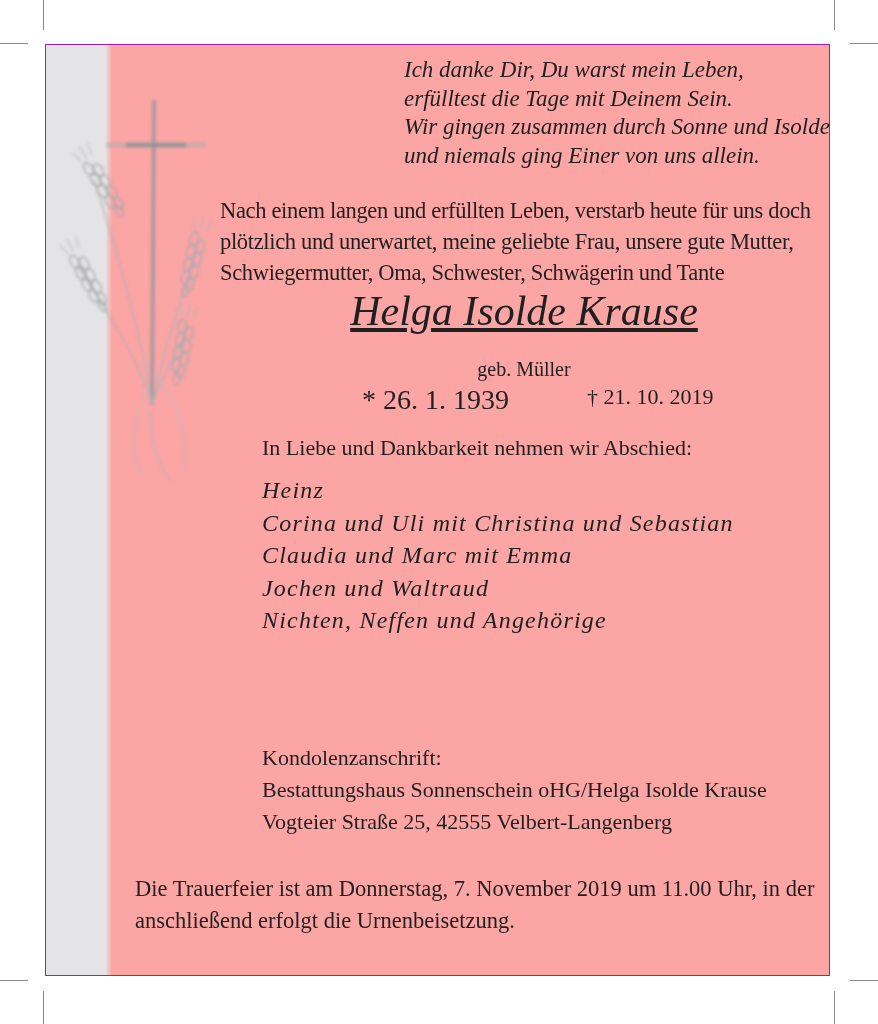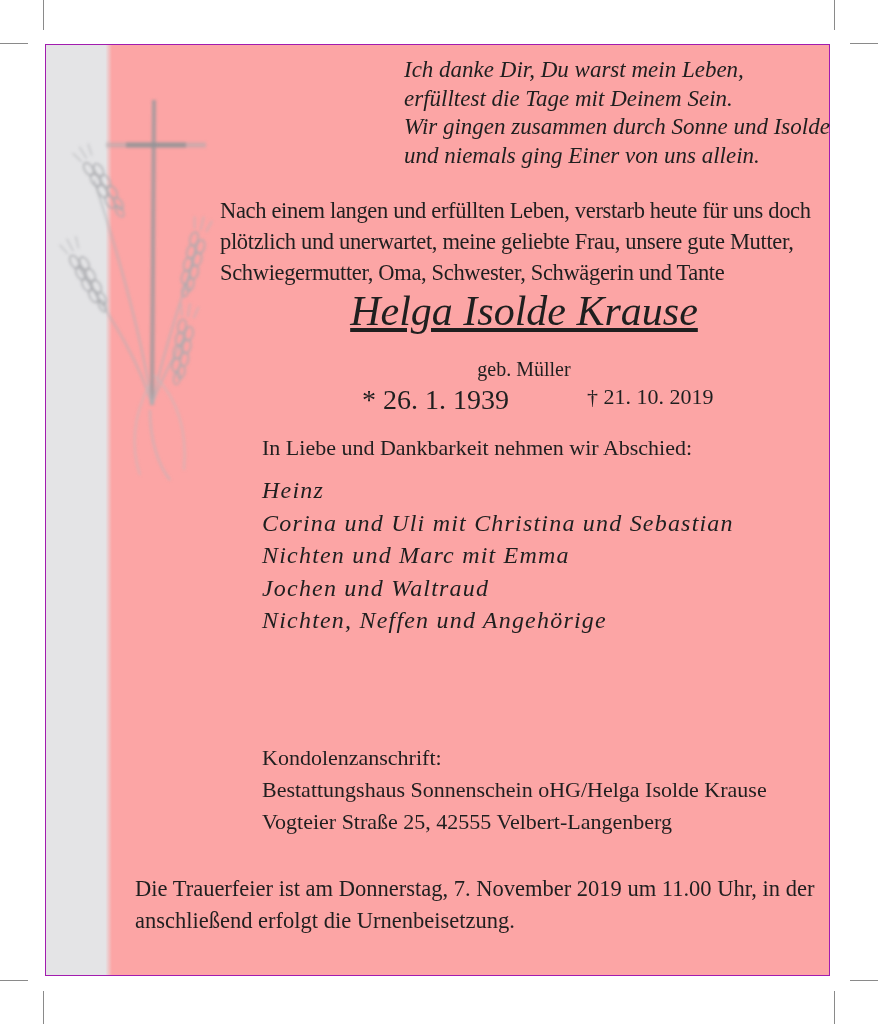--- a/index.html
+++ b/index.html
@@ -174,21 +174,21 @@
       <div id="maiden-name">geb. Müller</div>
     </div>
     <div id="birth-date" class="abs">* 26. 1. 1939</div>
     <div id="death-date" class="abs">† 21. 10. 2019</div>
 
     <div id="farewell-intro" class="abs">In Liebe und Dankbarkeit nehmen wir Abschied:</div>
 
     <div id="mourners" class="abs">
       <div>Heinz</div>
       <div>Corina und Uli mit Christina und Sebastian</div>
-      <div>Nichten und Marc mit Emma</div>
+      <div>Claudia und Marc mit Emma</div>
       <div>Jochen und Waltraud</div>
       <div>Nichten, Neffen und Angehörige</div>
     </div>
 
     <div id="condolence" class="abs">
       <div>Kondolenzanschrift:</div>
       <div>Bestattungshaus Sonnenschein oHG/Helga Isolde Krause</div>
       <div>Vogteier Straße 25, 42555 Velbert-Langenberg</div>
     </div>
 

